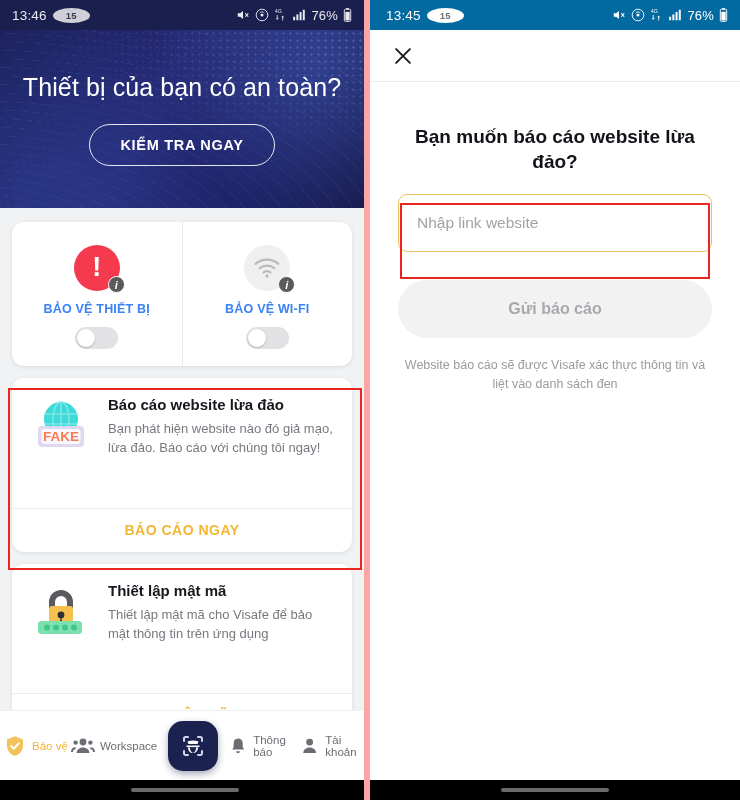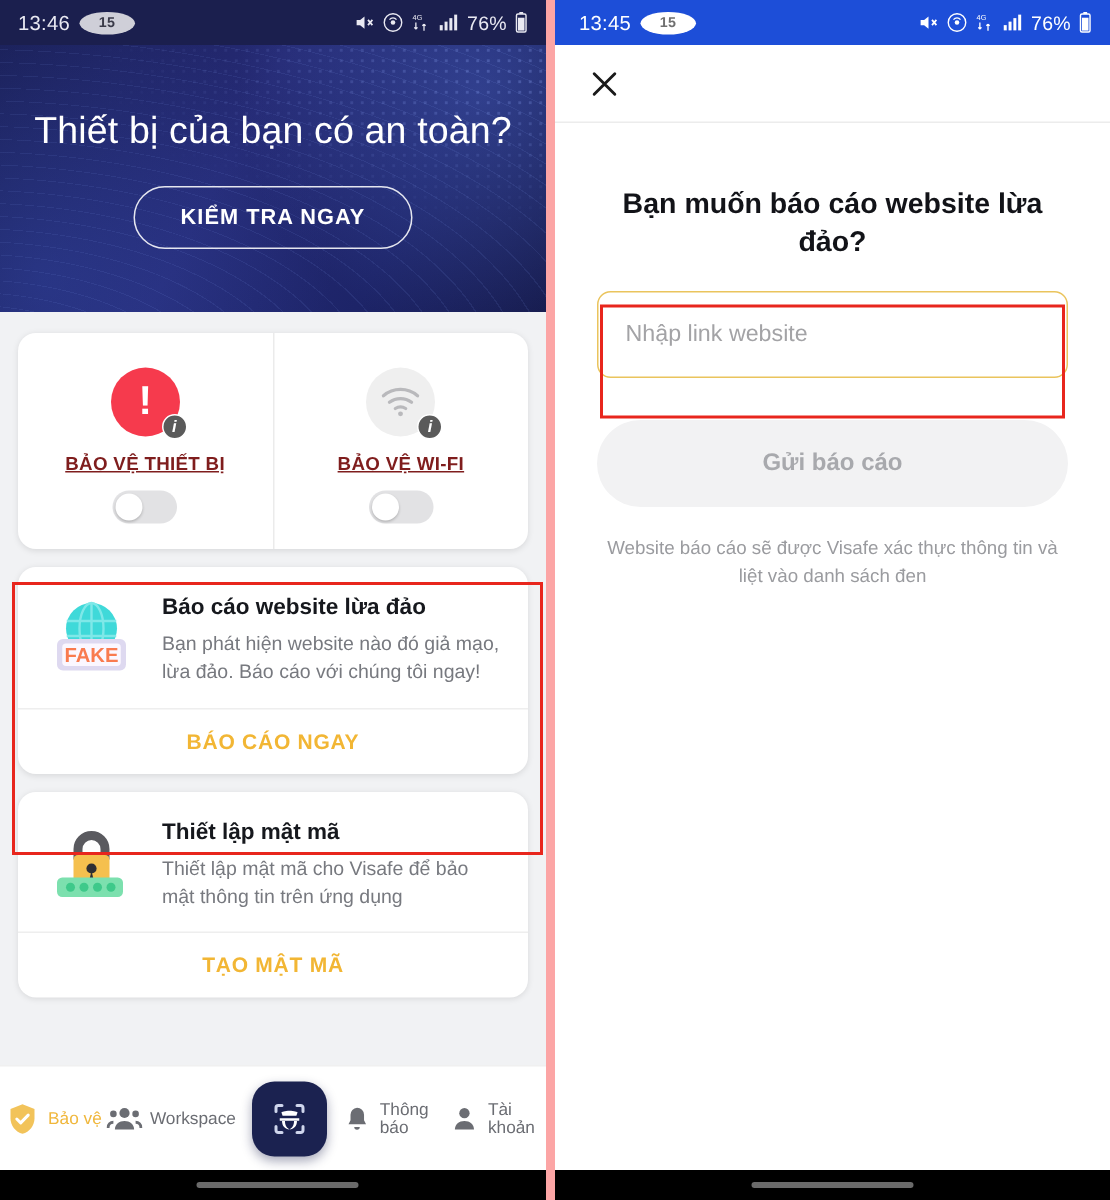--- a/index.html
+++ b/index.html
@@ -12,21 +12,21 @@
   .screens { display: flex; width: 740px; height: 800px; }
   .screen { width: 370px; height: 800px; position: relative; background: #fff; overflow: hidden; }
   .screen.left { border-right: 6px solid #fca5a5; }
 
   
   .statusbar {
     height: 30px; display: flex; align-items: center;
     padding: 0 12px; font-size: 13.5px; letter-spacing: .2px;
   }
   .statusbar.dark { background: #1b1f4e; color: #e9e9f2; }
-  .statusbar.grey { background: #1d4ed8; color: #ffffff; padding-left: 16px; }
+  .statusbar.grey { background: #0369a1; color: #ffffff; padding-left: 16px; }
   .sb-left { display: flex; align-items: center; gap: 6px; }
   .sb-badge {
     width: 37px; height: 15px; border-radius: 50%;
     background: #cfcfd8; color: #3a3a48;
     font-size: 9.5px; font-weight: bold;
     display: flex; align-items: center; justify-content: center;
   }
   .statusbar.grey .sb-badge { background: #ffffff; color: #6f6f6f; }
   .sb-right { margin-left: auto; display: flex; align-items: center; gap: 5px; font-size: 13px; }
   .sb-ico { display: block; }
@@ -94,21 +94,21 @@
   .pico-circle.neutral { background: #efefef; }
   .pico-bang { color: #fff; font-size: 27px; font-weight: bold; line-height: 1; margin-top: -2px; }
   .pico-info {
     position: absolute; right: -5px; bottom: -2px;
     width: 17px; height: 17px; border-radius: 50%;
     background: #5a5a5a; color: #fff;
     font-size: 11px; font-weight: bold; font-style: italic;
     display: flex; align-items: center; justify-content: center;
     border: 1.5px solid #fff;
   }
-  .protect-label { font-size: 12.5px; font-weight: bold; color: #7f1d1d; letter-spacing: .2px; text-decoration: underline; }
+  .protect-label { font-size: 12.5px; font-weight: bold; color: #3b82f6; letter-spacing: .2px; }
   .toggle {
     width: 43px; height: 22px; border-radius: 11px;
     background: #e2e2e4; position: relative; cursor: pointer;
   }
   .toggle .knob {
     position: absolute; top: 2px; left: 2px;
     width: 18px; height: 18px; border-radius: 50%;
     background: #ffffff; box-shadow: 0 1px 2px rgba(0,0,0,.22);
   }
 
@@ -116,21 +116,21 @@
   .feature { margin-bottom: 12px; overflow: hidden; }
   .feature-top { display: flex; padding: 16px 16px 14px; gap: 14px; }
   .feature-icon { width: 66px; flex: 0 0 66px; display: flex; align-items: center; justify-content: center; }
   .feature-text { flex: 1; padding-top: 2px; }
   .feature-title { font-size: 15px; font-weight: bold; color: #16181d; margin-bottom: 7px; }
   .feature-desc { font-size: 13px; color: #77797f; line-height: 1.45; }
   .feature-action {
     border-top: 1px solid #eeeeee;
     text-align: center; padding: 13px 0 14px;
     color: #f2b634; font-size: 14px; font-weight: bold;
-    letter-spacing: .5px; cursor: pointer;
+    letter-spacing: .5px; cursor: pointer; margin-top: 36px;
   }
 
   
   .annot {
     position: absolute; border: 2.5px solid #e8261d;
     pointer-events: none; z-index: 30;
   }
 
   
   .bottomnav {

